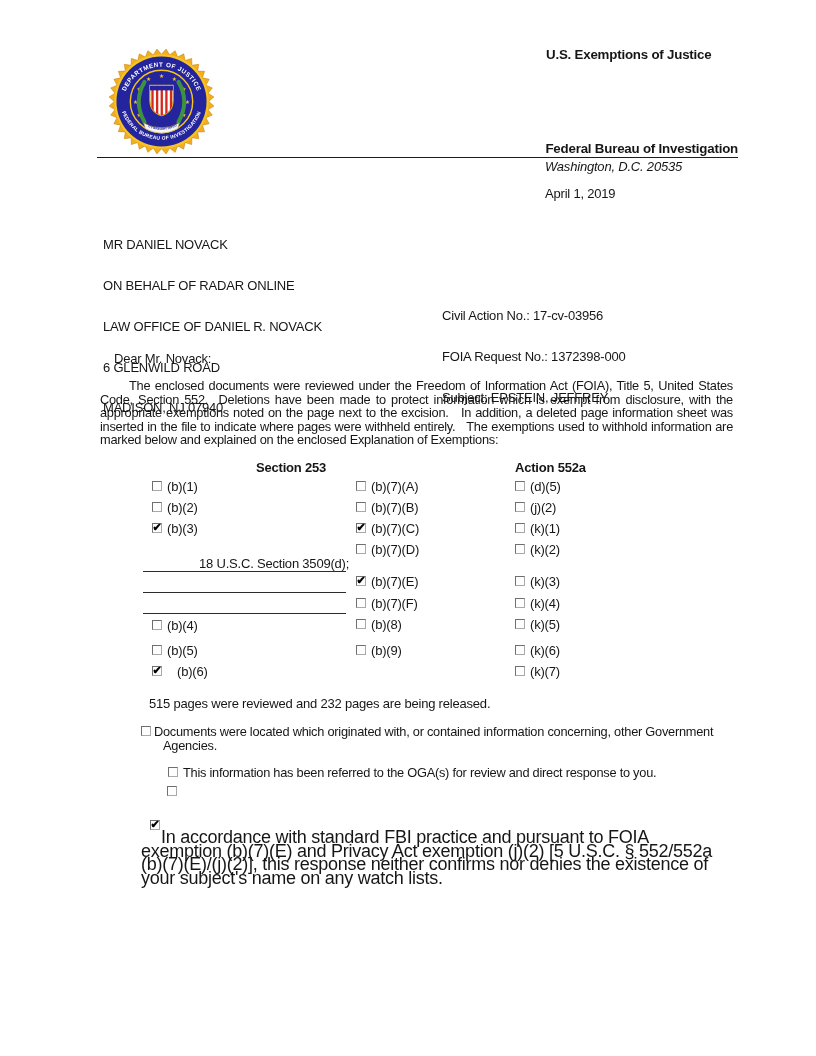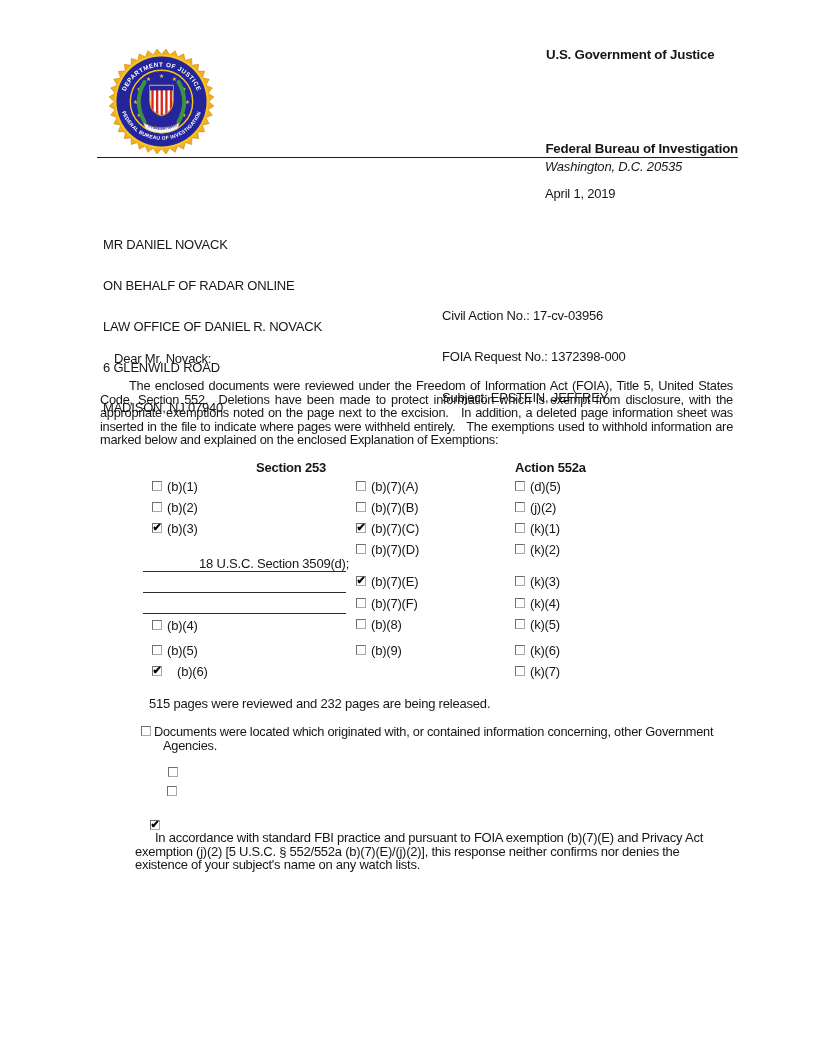--- a/index.html
+++ b/index.html
@@ -65,21 +65,21 @@
         <rect x="69.4" y="42" width="2.6" height="35" fill="#d5281e"></rect>
         <rect x="47" y="42" width="26" height="5.5" fill="#24249c"></rect>
       </g>
     </g>
     <path d="M40,84 q20,11 40,0 l-1.8,6.5 q-18.2,10 -36.4,0 z" fill="#f5f5f5" stroke="#b99b2e" stroke-width="0.6"></path>
     <text font-size="3.4" font-weight="bold" fill="#24249c" font-family="Liberation Sans, sans-serif">
       <textPath href="#arcBanner" startOffset="50%" text-anchor="middle">FIDELITY BRAVERY INTEGRITY</textPath>
     </text>
   </svg>
 
-  <div class="txt b" style="left:546px;top:48px;font-size:13.3px;">U.S. Government of Justice</div>
+  <div class="txt b" style="left:546px;top:48px;font-size:13.3px;">U.S. Exemptions of Justice</div>
   <div class="txt b" style="right:78px;top:142px;font-size:13.3px;">Federal Bureau of Investigation</div>
   <div class="rule" style="left:97px;top:157px;width:641px;"></div>
   <div class="txt i" style="left:545px;top:160px;">Washington, D.C. 20535</div>
   <div class="txt" style="left:545px;top:187px;">April 1, 2019</div>
 
   <div class="txt" style="left:103px;top:211px;">
     <div>MR DANIEL NOVACK</div>
     <div>ON BEHALF OF RADAR ONLINE</div>
     <div>LAW OFFICE OF DANIEL R. NOVACK</div>
     <div>6 GLENWILD ROAD</div>
@@ -151,19 +151,20 @@
   <div class="blank-line" style="left:143px;top:571px;width:203px;"></div>
   <div class="blank-line" style="left:143px;top:592px;width:203px;"></div>
   <div class="blank-line" style="left:143px;top:613px;width:203px;"></div>
 
   <div class="txt" style="left:149px;top:697px;">515 pages were reviewed and 232 pages are being released.</div>
 
   <span class="cb" style="left:141px;top:726px;"></span>
   <div class="txt" style="left:154px;top:725px;width:566px;padding-left:9px;text-indent:-9px;font-size:12.8px;letter-spacing:-0.25px;">Documents were located which originated with, or contained information concerning, other Government Agencies.</div>
 
   <span class="cb" style="left:168px;top:767px;"></span>
+  <div class="txt" style="left:183px;top:766px;width:560px;font-size:12.8px;letter-spacing:-0.25px;">This information has been referred to the OGA(s) for review and direct response to you.</div>
 
   <span class="cb" style="left:167px;top:786px;"></span>
 
   <span class="cb checked" style="left:150px;top:820px;"></span>
-  <div class="txt" style="left:135px;top:831px;width:580px;text-indent:20px;font-size:13px;letter-spacing:-0.25px;">In accordance with standard FBI practice and pursuant to FOIA exemption (b)(7)(E) and Privacy Act exemption (j)(2) [5 U.S.C. § 552/552a (b)(7)(E)/(j)(2)], this response neither confirms nor denies the existence of your subject's name on any watch lists.</div>
+  <div class="txt" style="left:141px;top:831px;width:580px;text-indent:20px;font-size:18px;letter-spacing:-0.25px;">In accordance with standard FBI practice and pursuant to FOIA exemption (b)(7)(E) and Privacy Act exemption (j)(2) [5 U.S.C. § 552/552a (b)(7)(E)/(j)(2)], this response neither confirms nor denies the existence of your subject's name on any watch lists.</div>
 
 </div>
 
 </body></html>

